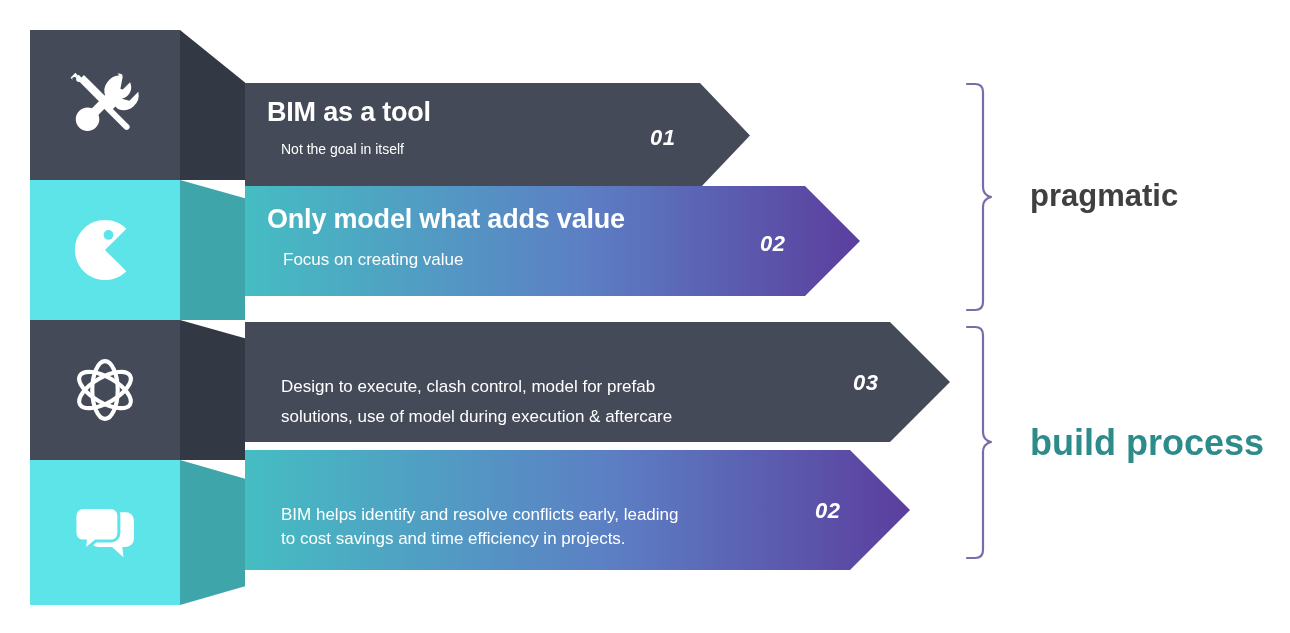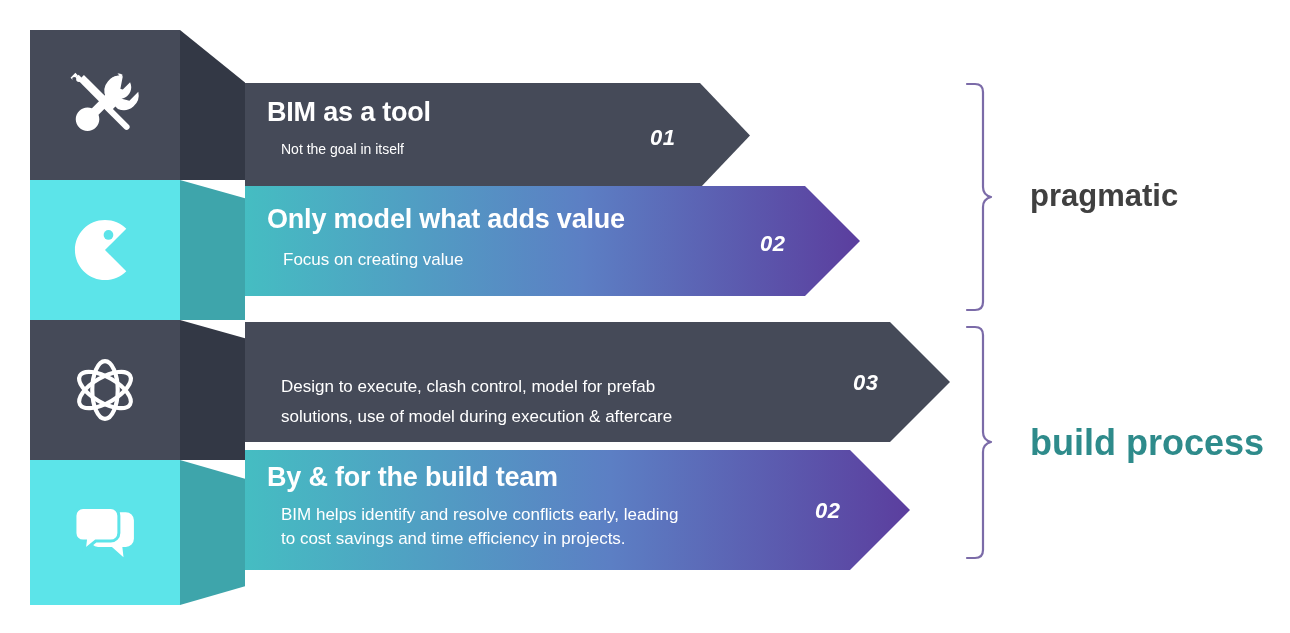--- a/index.html
+++ b/index.html
@@ -211,21 +211,20 @@
       <defs>
         <linearGradient id="grad4" x1="0" y1="0" x2="1" y2="0">
           <stop offset="0%" stop-color="#45BDC2"></stop>
           <stop offset="55%" stop-color="#5C7FC4"></stop>
           <stop offset="100%" stop-color="#5B3E9E"></stop>
         </linearGradient>
       </defs>
       <polygon points="0,0 605,0 665,60 605,120 0,120" fill="url(#grad4)"></polygon>
     </svg>
     <div class="bar-text">
-      <div class="bar-title" style="left:22px;top:12px;font-size:27px;">By &amp; for the build team</div>
       <div class="bar-sub" style="left:36px;top:54px;font-size:17px;">BIM helps identify and resolve conflicts early, leading</div>
       <div class="bar-sub" style="left:36px;top:78px;font-size:17px;">to cost savings and time efficiency in projects.</div>
       <div class="bar-num" style="left:570px;top:48px;font-size:22px;">02</div>
     </div>
   </div>
 
   <div class="group" style="left:965px;top:82px;width:300px;height:230px;">
     <svg class="group-brace" width="40" height="230" viewBox="0 0 40 230">
       <path d="M2 2 H10 Q18 2 18 10 V105 Q18 113 26 115 Q18 117 18 125 V220 Q18 228 10 228 H2" fill="none" stroke="#7B6BA8" stroke-width="2.2" stroke-linecap="round" stroke-linejoin="round"></path>
     </svg>

